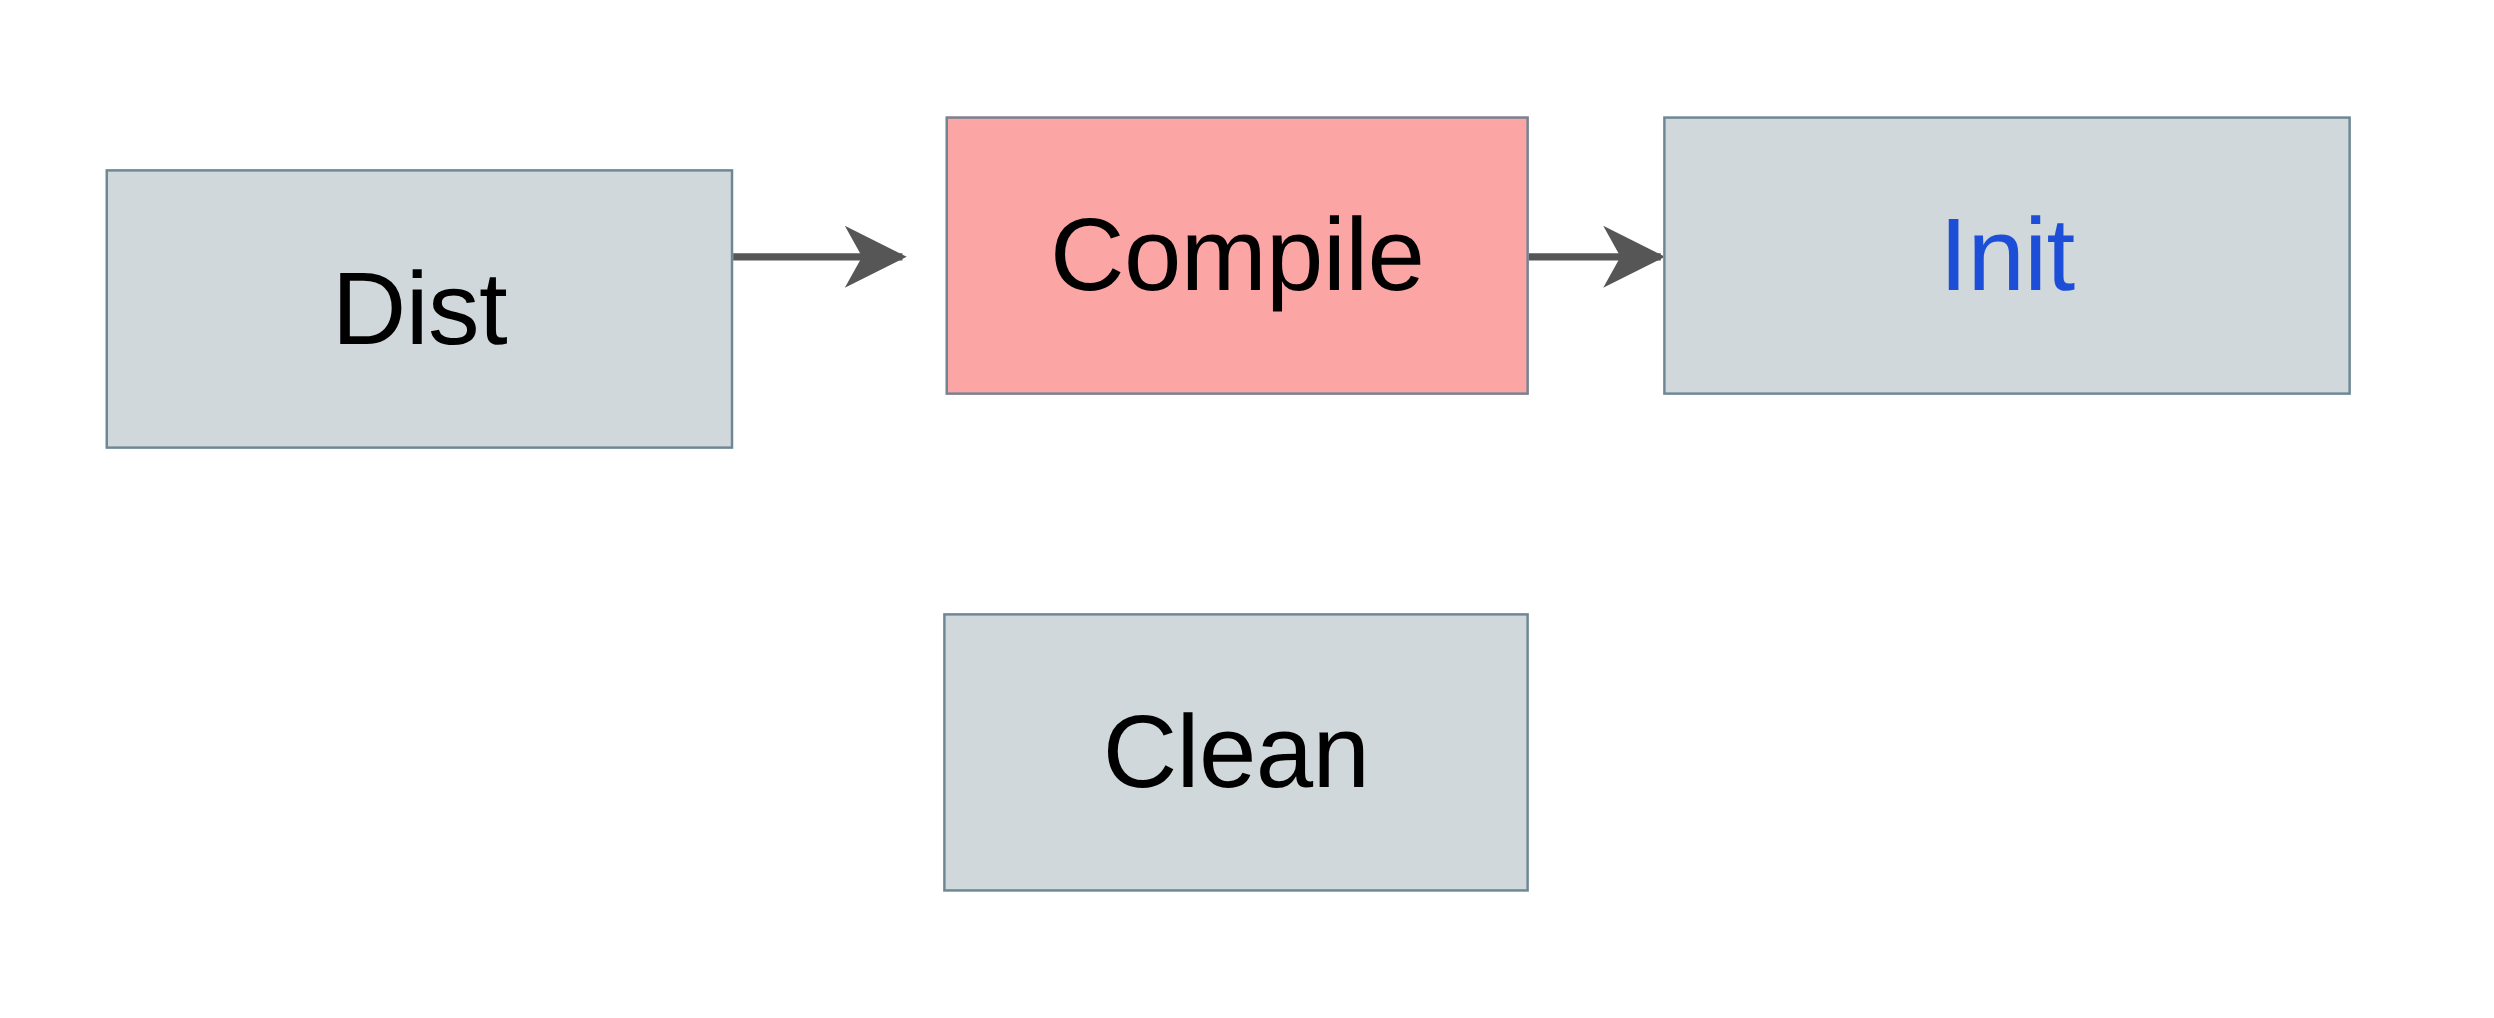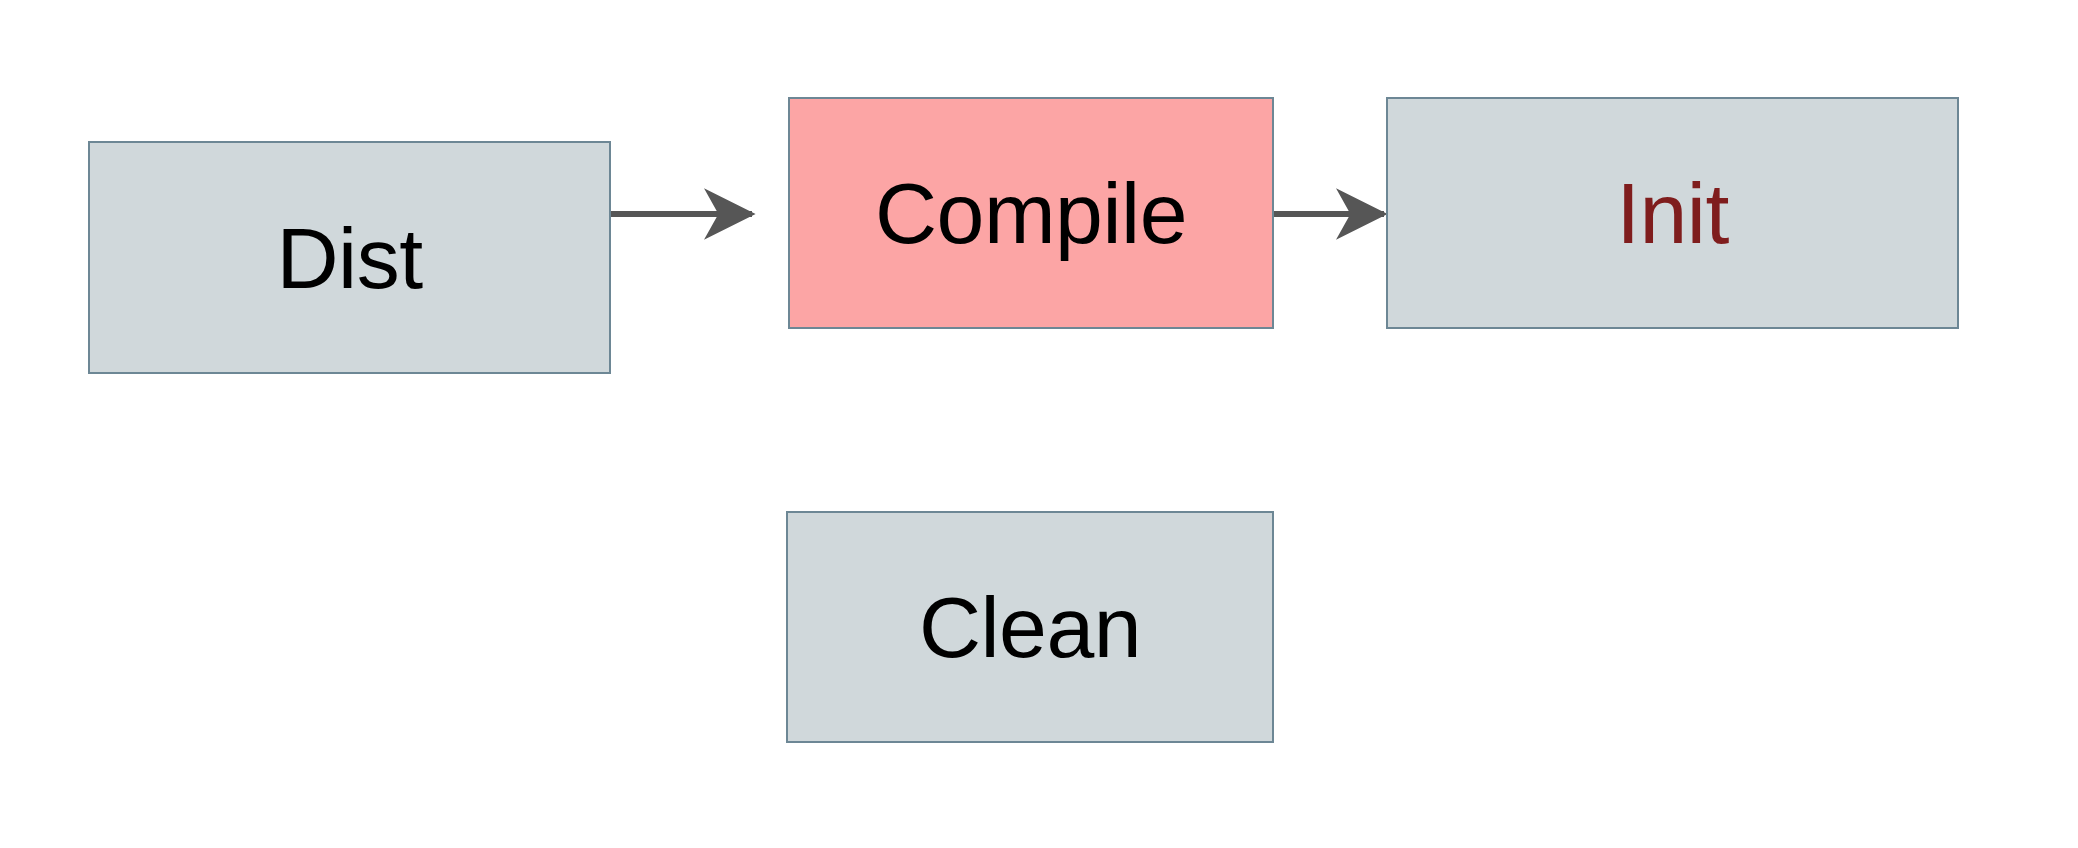--- a/index.html
+++ b/index.html
@@ -64,20 +64,20 @@
   </svg>
 
   <div id="nodes-group">
       <div class="node" style="left: 88px; top: 97px; width: 523px; height: 233px; background: rgb(208, 216, 219); border-color: rgb(109, 135, 149); margin-top: 44px;">
         <span class="node-label" style="color: rgb(0, 0, 0);">Dist</span>
       </div>
       <div class="node" style="left: 754px; top: 97px; width: 486px; height: 232px; background: #fca5a5; border-color: rgb(109, 135, 149); margin-left: 34px;">
         <span class="node-label" style="color: rgb(0, 0, 0);">Compile</span>
       </div>
       <div class="node" style="left: 1386px; top: 97px; width: 573px; height: 232px; background: rgb(208, 216, 219); border-color: rgb(109, 135, 149);">
-        <span class="node-label" style="color: #7f1d1d;">Init</span>
+        <span class="node-label" style="color: #1d4ed8;">Init</span>
       </div>
       <div class="node" style="left: 754px; top: 511px; width: 488px; height: 232px; background: rgb(208, 216, 219); border-color: rgb(109, 135, 149); margin-left: 32px;">
         <span class="node-label" style="color: rgb(0, 0, 0);">Clean</span>
       </div>
     </div>
 
 </div>
 
 </body></html>

